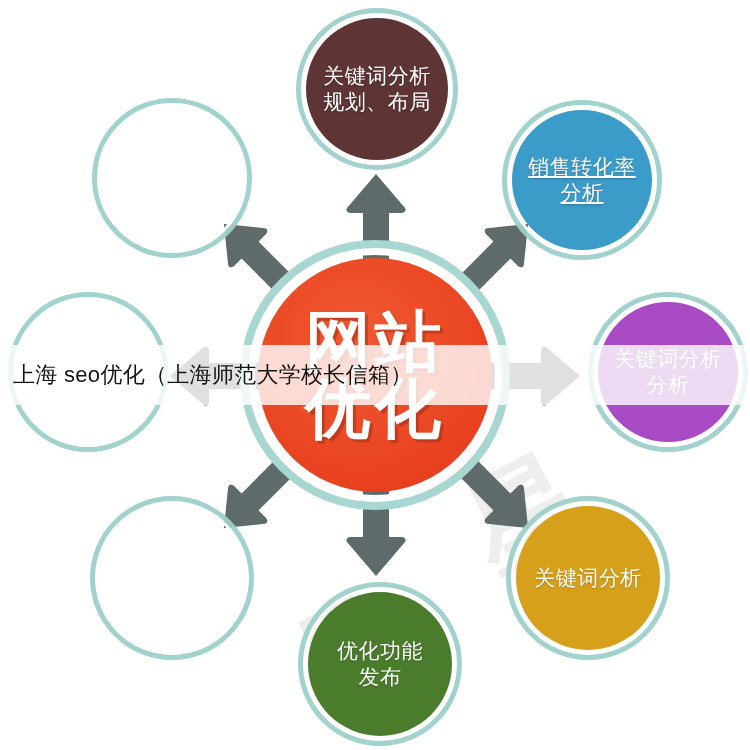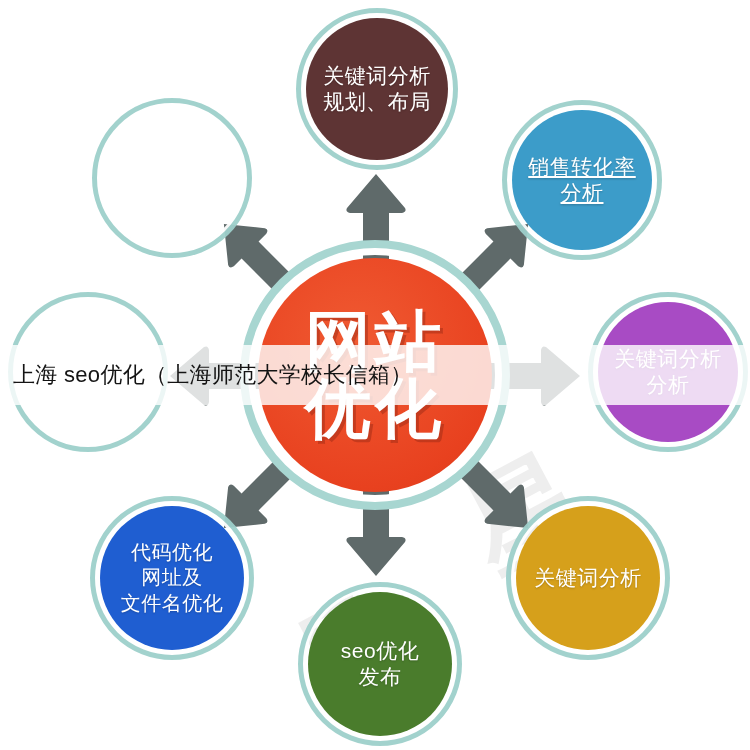--- a/index.html
+++ b/index.html
@@ -217,29 +217,24 @@
 
   <div class="ring" style="left:8px;top:292px;width:160px;height:160px;"></div>
 
   <div class="ring" style="left:588px;top:292px;width:160px;height:160px;"></div>
   <div class="node" style="left:598px;top:302px;width:140px;height:140px;background:#a84bc4;">
     <div class="label" style="font-size:21px;">关键词分析
 分析</div>
   </div>
 
   <div class="ring" style="left:90px;top:496px;width:164px;height:164px;"></div>
-  <div class="node" style="left:100px;top:506px;width:144px;height:144px;background:#1f5ed1;">
-    <div class="label" style="font-size:20px;">代码优化
-网址及
-文件名优化</div>
-  </div>
 
   <div class="ring" style="left:298px;top:582px;width:164px;height:164px;"></div>
   <div class="node" style="left:308px;top:592px;width:144px;height:144px;background:#4a7c2c;">
-    <div class="label" style="font-size:21px;">seo优化
+    <div class="label" style="font-size:21px;">优化功能
 发布</div>
   </div>
 
   <div class="ring" style="left:506px;top:496px;width:164px;height:164px;"></div>
   <div class="node" style="left:516px;top:506px;width:144px;height:144px;background:#d6a01b;">
     <div class="label" style="font-size:21px;">关键词分析</div>
   </div>
 
   <div id="band">
     <div id="bandText">上海 seo优化（上海师范大学校长信箱）</div>

